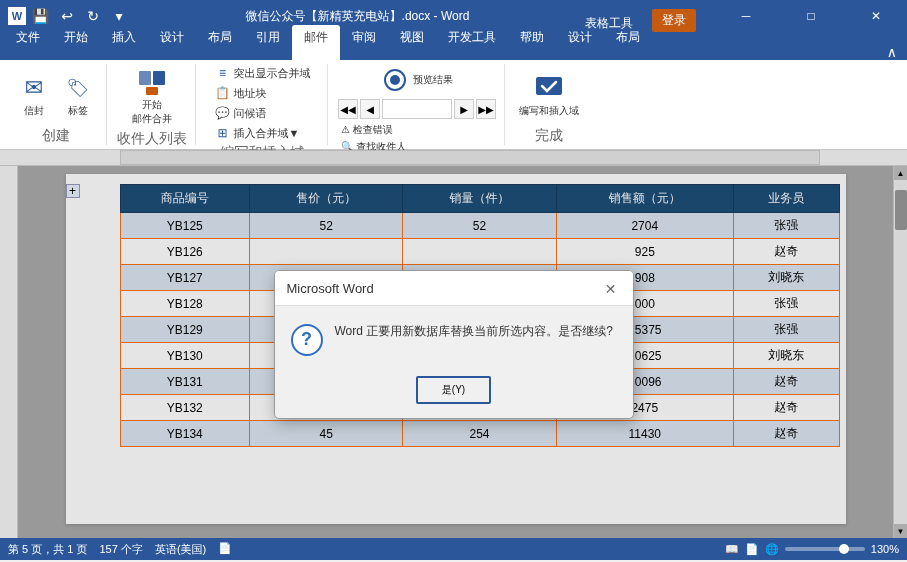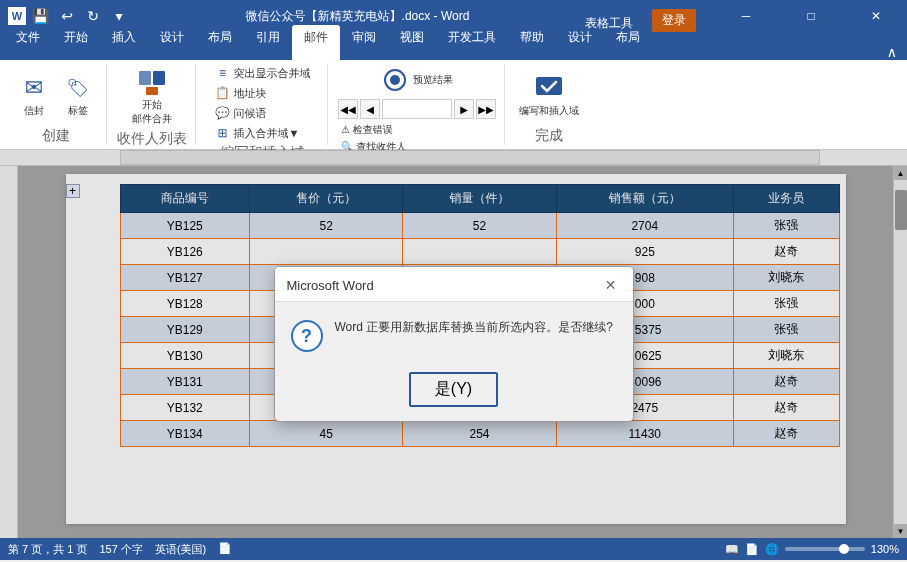--- a/index.html
+++ b/index.html
@@ -363,21 +363,21 @@
     }
     .dialog-footer {
       padding: 8px 16px 14px;
       display: flex;
       align-items: center;
       justify-content: center;
       gap: 8px;
     }
     .dialog-btn {
       padding: 5px 24px;
-      font-size: 16px;
+      font-size: 10px;
       cursor: pointer;
       border: 1px solid #999;
       background: #f0f0f0;
       border-radius: 2px;
     }
     .dialog-btn.primary {
       background: #f0f0f0;
       border: 2px solid #2b579a;
     }
 
@@ -656,21 +656,21 @@
       </div>
       <div class="dialog-footer">
         <button class="dialog-btn primary">是(Y)</button>
       </div>
     </div>
   </div>
 </div>
 
 <div class="status-bar">
   <div class="status-bar-left">
-    <span>第 7 页，共 1 页</span>
+    <span>第 5 页，共 1 页</span>
     <span>157 个字</span>
     <span>英语(美国)</span>
     <span>📄</span>
   </div>
   <div class="status-bar-right">
     <span>📖</span>
     <span>📄</span>
     <span>🌐</span>
     <div class="zoom-slider">
       <div class="zoom-slider-thumb"></div>

